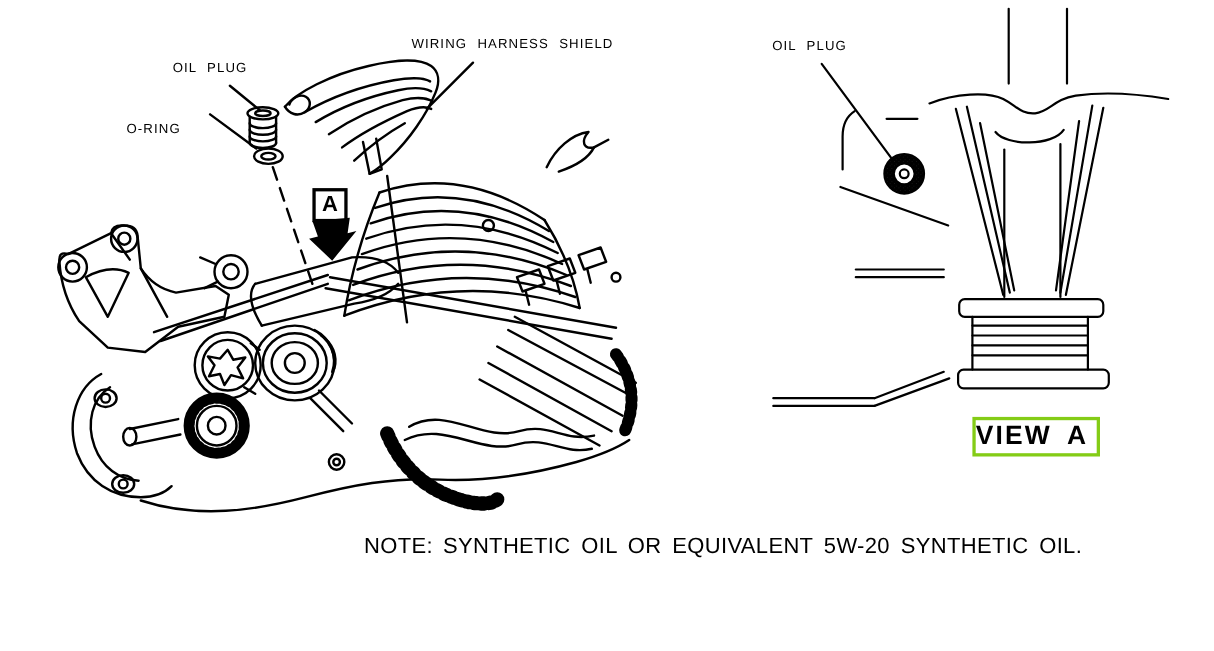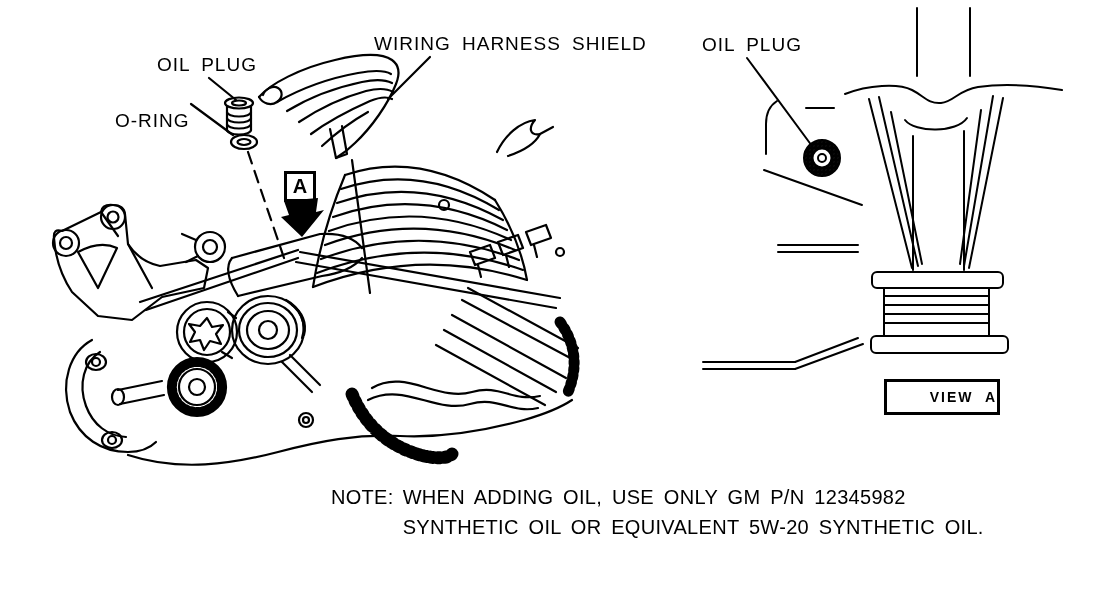--- a/index.html
+++ b/index.html
@@ -7,42 +7,42 @@
     position:relative;
     width:1104px;height:592px;
     background:#ffffff;
     font-family:"Liberation Sans", sans-serif;
     color:#000;
     overflow:hidden;
   }
   .stage svg{position:absolute;left:0;top:0;}
   .callout{
     position:absolute;
-    font-size:19px;
+    font-size:12px;
     letter-spacing:1px;
     word-spacing:5px;
     white-space:nowrap;
     color:#000;
     text-align:center;
   }
   .marker-box{
     position:absolute;
     left:284px;top:171px;
     width:26px;height:25px;
     border:3px solid #000;
     display:flex;align-items:center;justify-content:center;
     font-size:20px;font-weight:bold;
   }
   .view-box{
     position:absolute;
     left:884px;top:379px;
     width:110px;height:30px;
-    border:3px solid #000000;
-    display:flex;align-items:center;justify-content:flex-end;
-    font-size:14px;font-weight:bold;letter-spacing:2px;word-spacing:6px;
+    border:3px solid #84cc16;
+    display:flex;align-items:center;justify-content:flex-start;
+    font-size:24px;font-weight:bold;letter-spacing:2px;word-spacing:6px;
   }
   .note{
     position:absolute;
     left:331px;top:482px;
     display:flex;gap:9px;
     font-size:20px;
     line-height:30px;
     letter-spacing:0.3px;
     word-spacing:4px;
   }
@@ -287,18 +287,17 @@
 
   <div class="callout" style="left:702px;top:34px;">OIL PLUG</div>
 
   <div class="view-box">
     <span>VIEW A</span>
   </div>
 
   <div class="note">
     <span>NOTE:</span>
     <span class="note-lines">
-      <span>WHEN ADDING OIL, USE ONLY GM P/N 12345982</span>
       <span>SYNTHETIC OIL OR EQUIVALENT 5W-20 SYNTHETIC OIL.</span>
     </span>
   </div>
 
 </div>
 
 </body></html>

